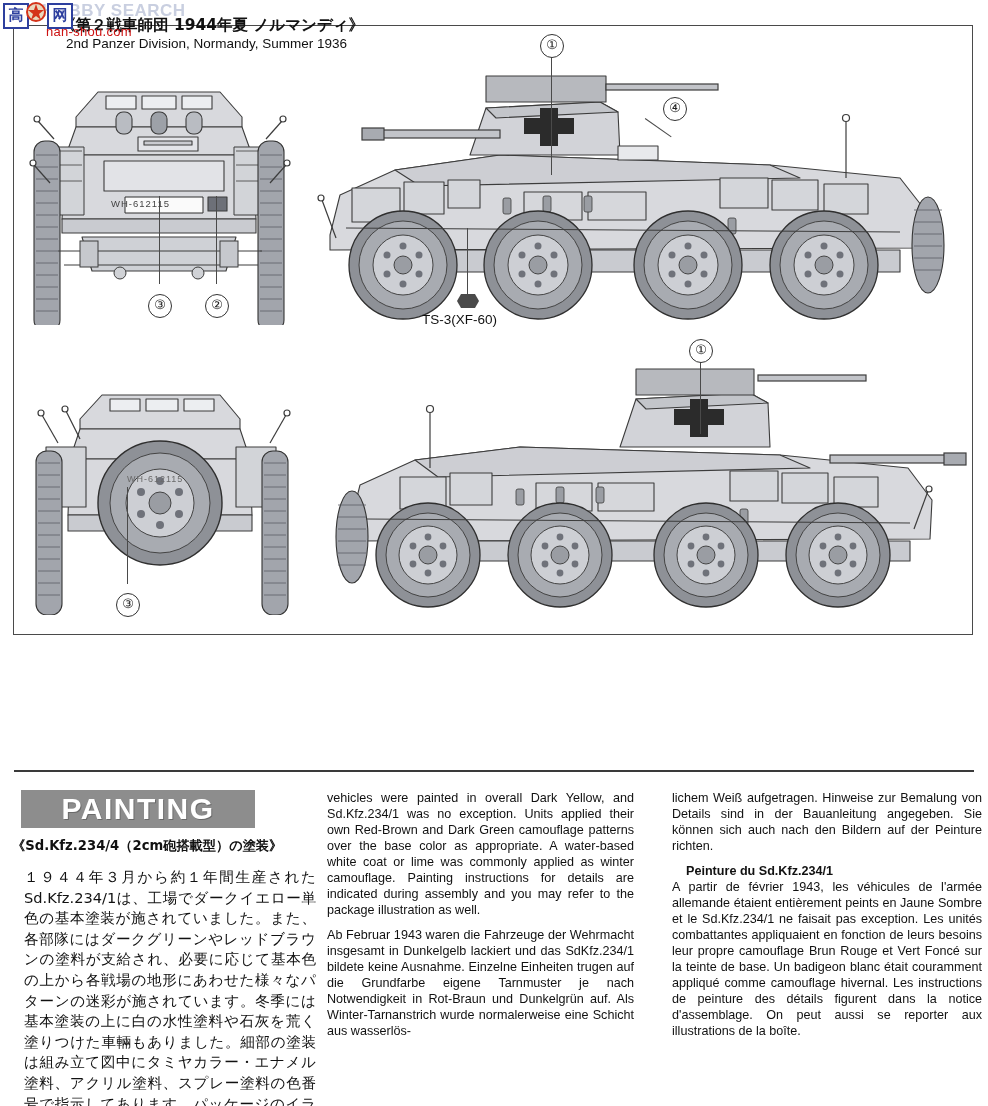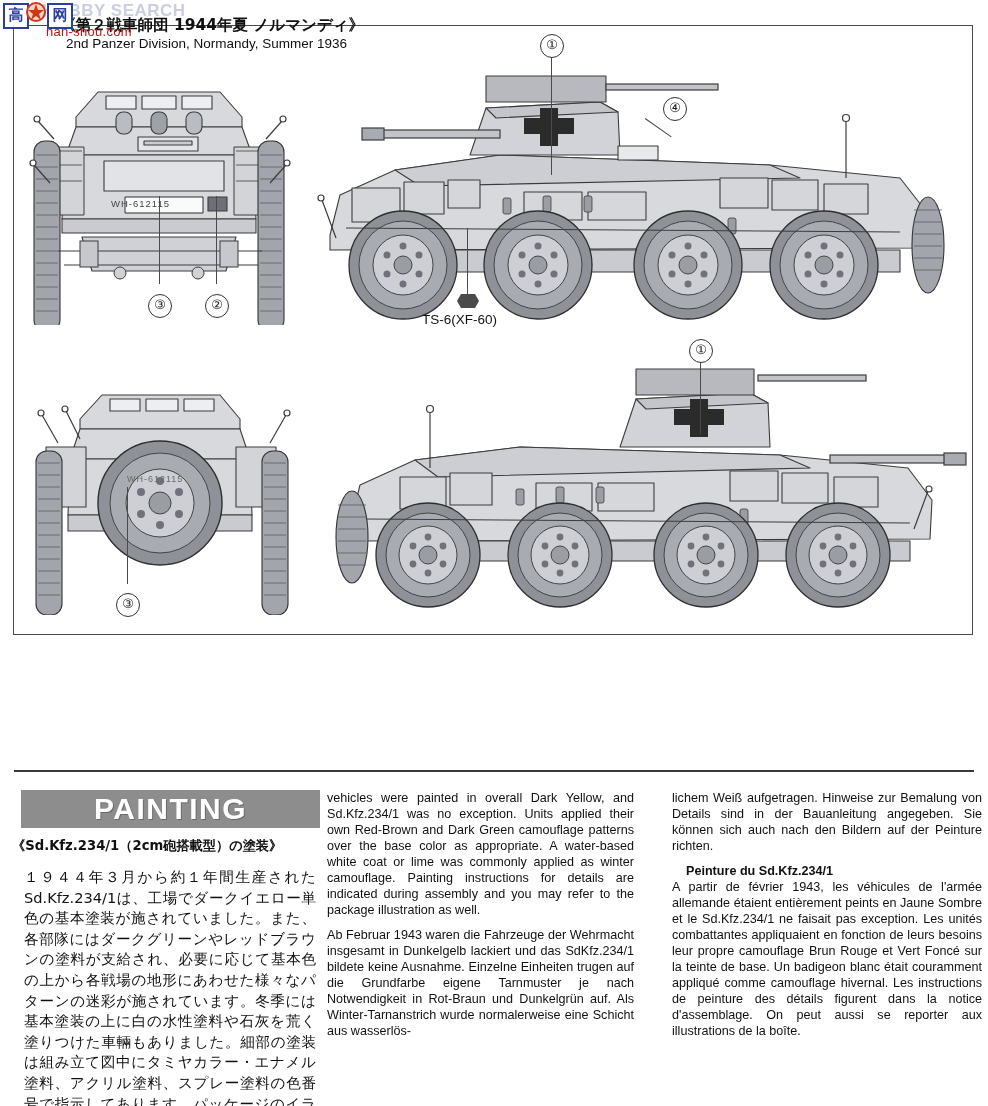--- a/index.html
+++ b/index.html
@@ -42,21 +42,21 @@
   .label{position:absolute;font-size:13.5px;color:#111;z-index:22;white-space:nowrap;
     font-family:"Liberation Sans",sans-serif;}
 
   
   .veh{position:absolute;z-index:10;}
 
   
   #divider{position:absolute;left:14px;top:770px;width:960px;height:2px;background:#3a3a3a;}
 
   
-  #paint-banner{position:absolute;left:21px;top:790px;width:299px;height:38px;
+  #paint-banner{position:absolute;left:21px;top:790px;width:234px;height:38px;
     background:#8d8d8d;display:flex;align-items:center;justify-content:center;}
   #paint-banner span{color:#ffffff;font-size:30px;font-weight:bold;letter-spacing:1.5px;
     font-family:"Liberation Sans",sans-serif;text-shadow:1px 1px 0 #6a6a6a;}
 
   
   .col{position:absolute;top:790px;}
   #col-left{left:12px;width:316px;}
   #col-mid{left:327px;width:307px;}
   #col-right{left:672px;width:310px;}
 
@@ -450,31 +450,31 @@
 <div class="leader" style="left:127px;top:487px;width:1.3px;height:97px;"></div>
 <div class="callout" style="left:116px;top:593px;">③</div>
 
 <div class="leader" style="left:700px;top:360px;width:1.3px;height:74px;"></div>
 <div class="callout" style="left:689px;top:339px;">①</div>
 
 <div class="leader" style="left:467px;top:228px;width:1.3px;height:66px;"></div>
 <svg style="position:absolute;left:457px;top:292px;z-index:23;" width="22" height="18" viewBox="0 0 22 18">
   <path d="M4 2 L18 2 L22 9 L18 16 L4 16 L0 9 Z" fill="#4a4a4a"></path>
 </svg>
-<div class="label" style="left:422px;top:312px;font-weight:normal;">TS-6(XF-60)</div>
+<div class="label" style="left:422px;top:312px;font-weight:normal;">TS-3(XF-60)</div>
 
 <div id="divider"></div>
 
 <div id="paint-banner">
   <span>PAINTING</span>
 </div>
 
 <div class="col" id="col-left">
   <div style="height:46px;"></div>
-  <p class="jp-title">《Sd.Kfz.234/1（2cm砲搭載型）の塗装》</p>
+  <p class="jp-title">《Sd.Kfz.234/4（2cm砲搭載型）の塗装》</p>
   <p class="jp-body">１９４４年３月から約１年間生産されたSd.Kfz.234/1は、工場でダークイエロー単色の基本塗装が施されていました。また、各部隊にはダークグリーンやレッドブラウンの塗料が支給され、必要に応じて基本色の上から各戦場の地形にあわせた様々なパターンの迷彩が施されています。冬季には基本塗装の上に白の水性塗料や石灰を荒く塗りつけた車輛もありました。細部の塗装は組み立て図中にタミヤカラー・エナメル塗料、アクリル塗料、スプレー塗料の色番号で指示してあります。パッケージのイラストも参考にしてください。</p>
   <div class="gap"></div>
 
 </div>
 
 <div class="col" id="col-mid">
   <p class="sec-body">vehicles were painted in overall Dark Yellow, and Sd.Kfz.234/1 was no exception. Units applied their own Red-Brown and Dark Green camouflage patterns over the base color as appropriate. A water-based white coat or lime was commonly applied as winter camouflage. Painting instructions for details are indicated during assembly and you may refer to the package illustration as well.</p>
   <div class="gap-sm"></div>
   <p class="sec-body">Ab Februar 1943 waren die Fahrzeuge der Wehrmacht insgesamt in Dunkelgelb lackiert und das SdKfz.234/1 bildete keine Ausnahme. Einzelne Einheiten trugen auf die Grundfarbe eigene Tarnmuster je nach Notwendigkeit in Rot-Braun und Dunkelgrün auf. Als Winter-Tarnanstrich wurde normalerweise eine Schicht aus wasserlös-</p>
 </div>

